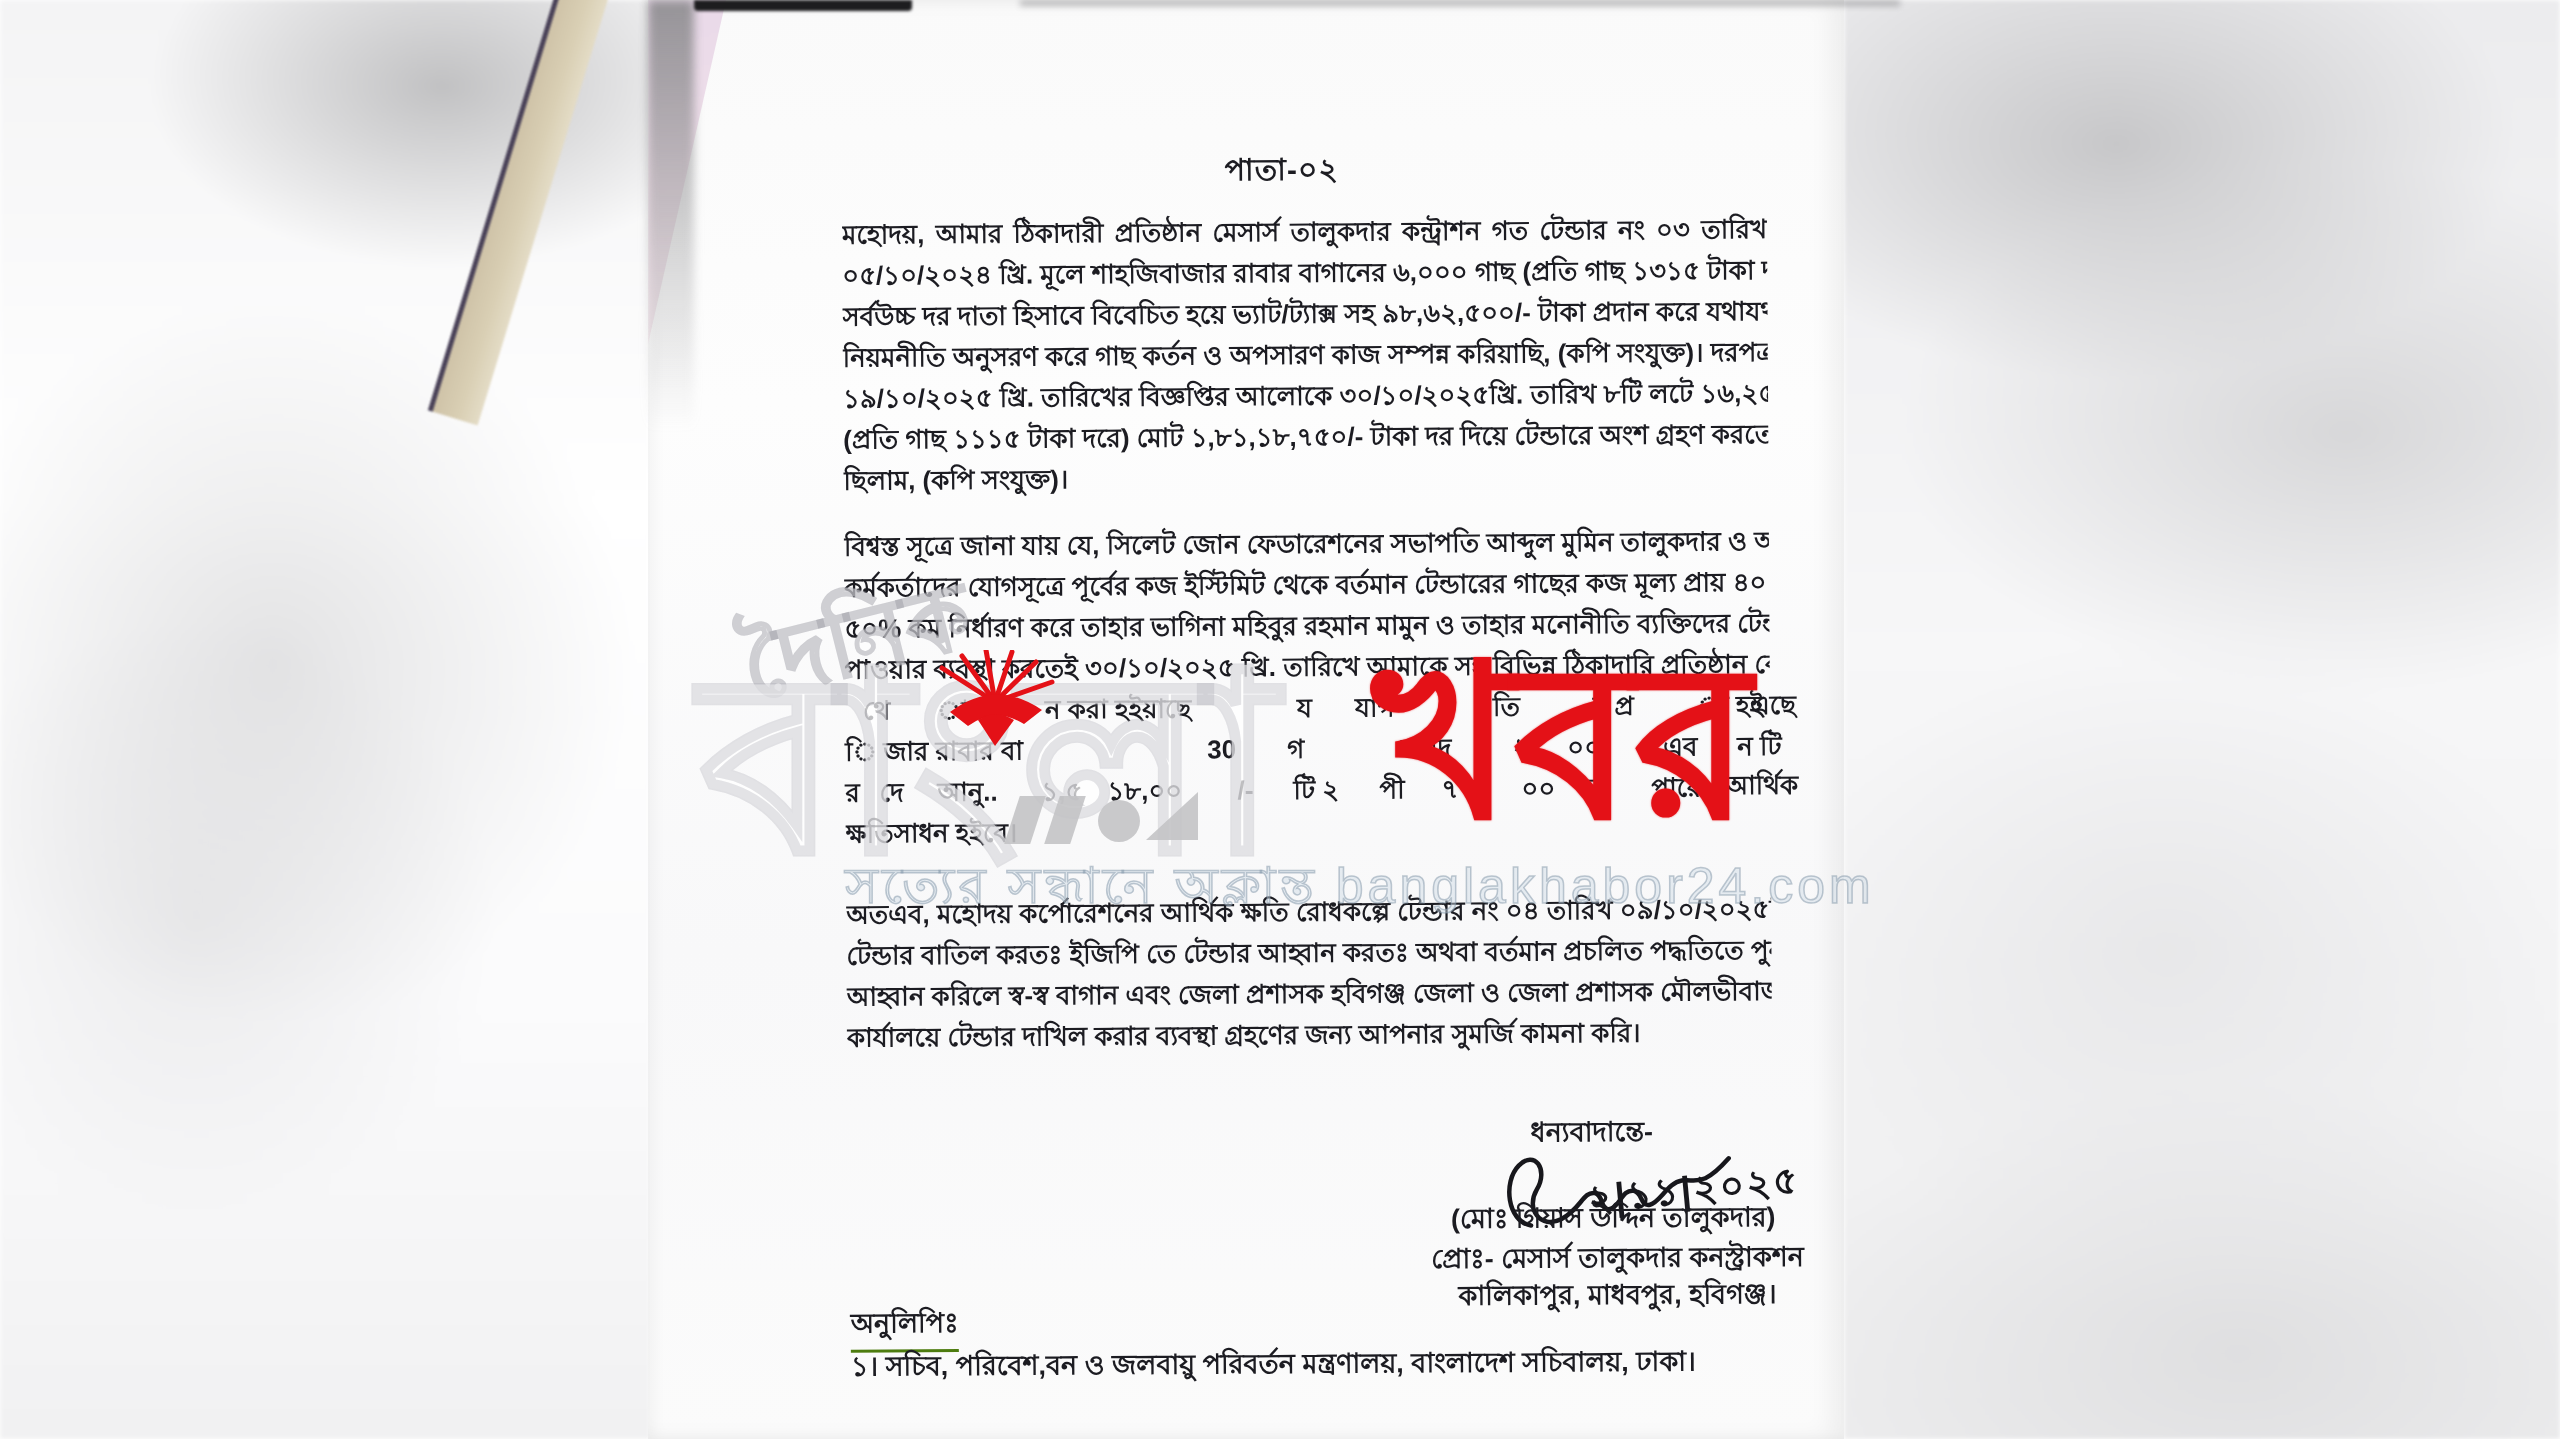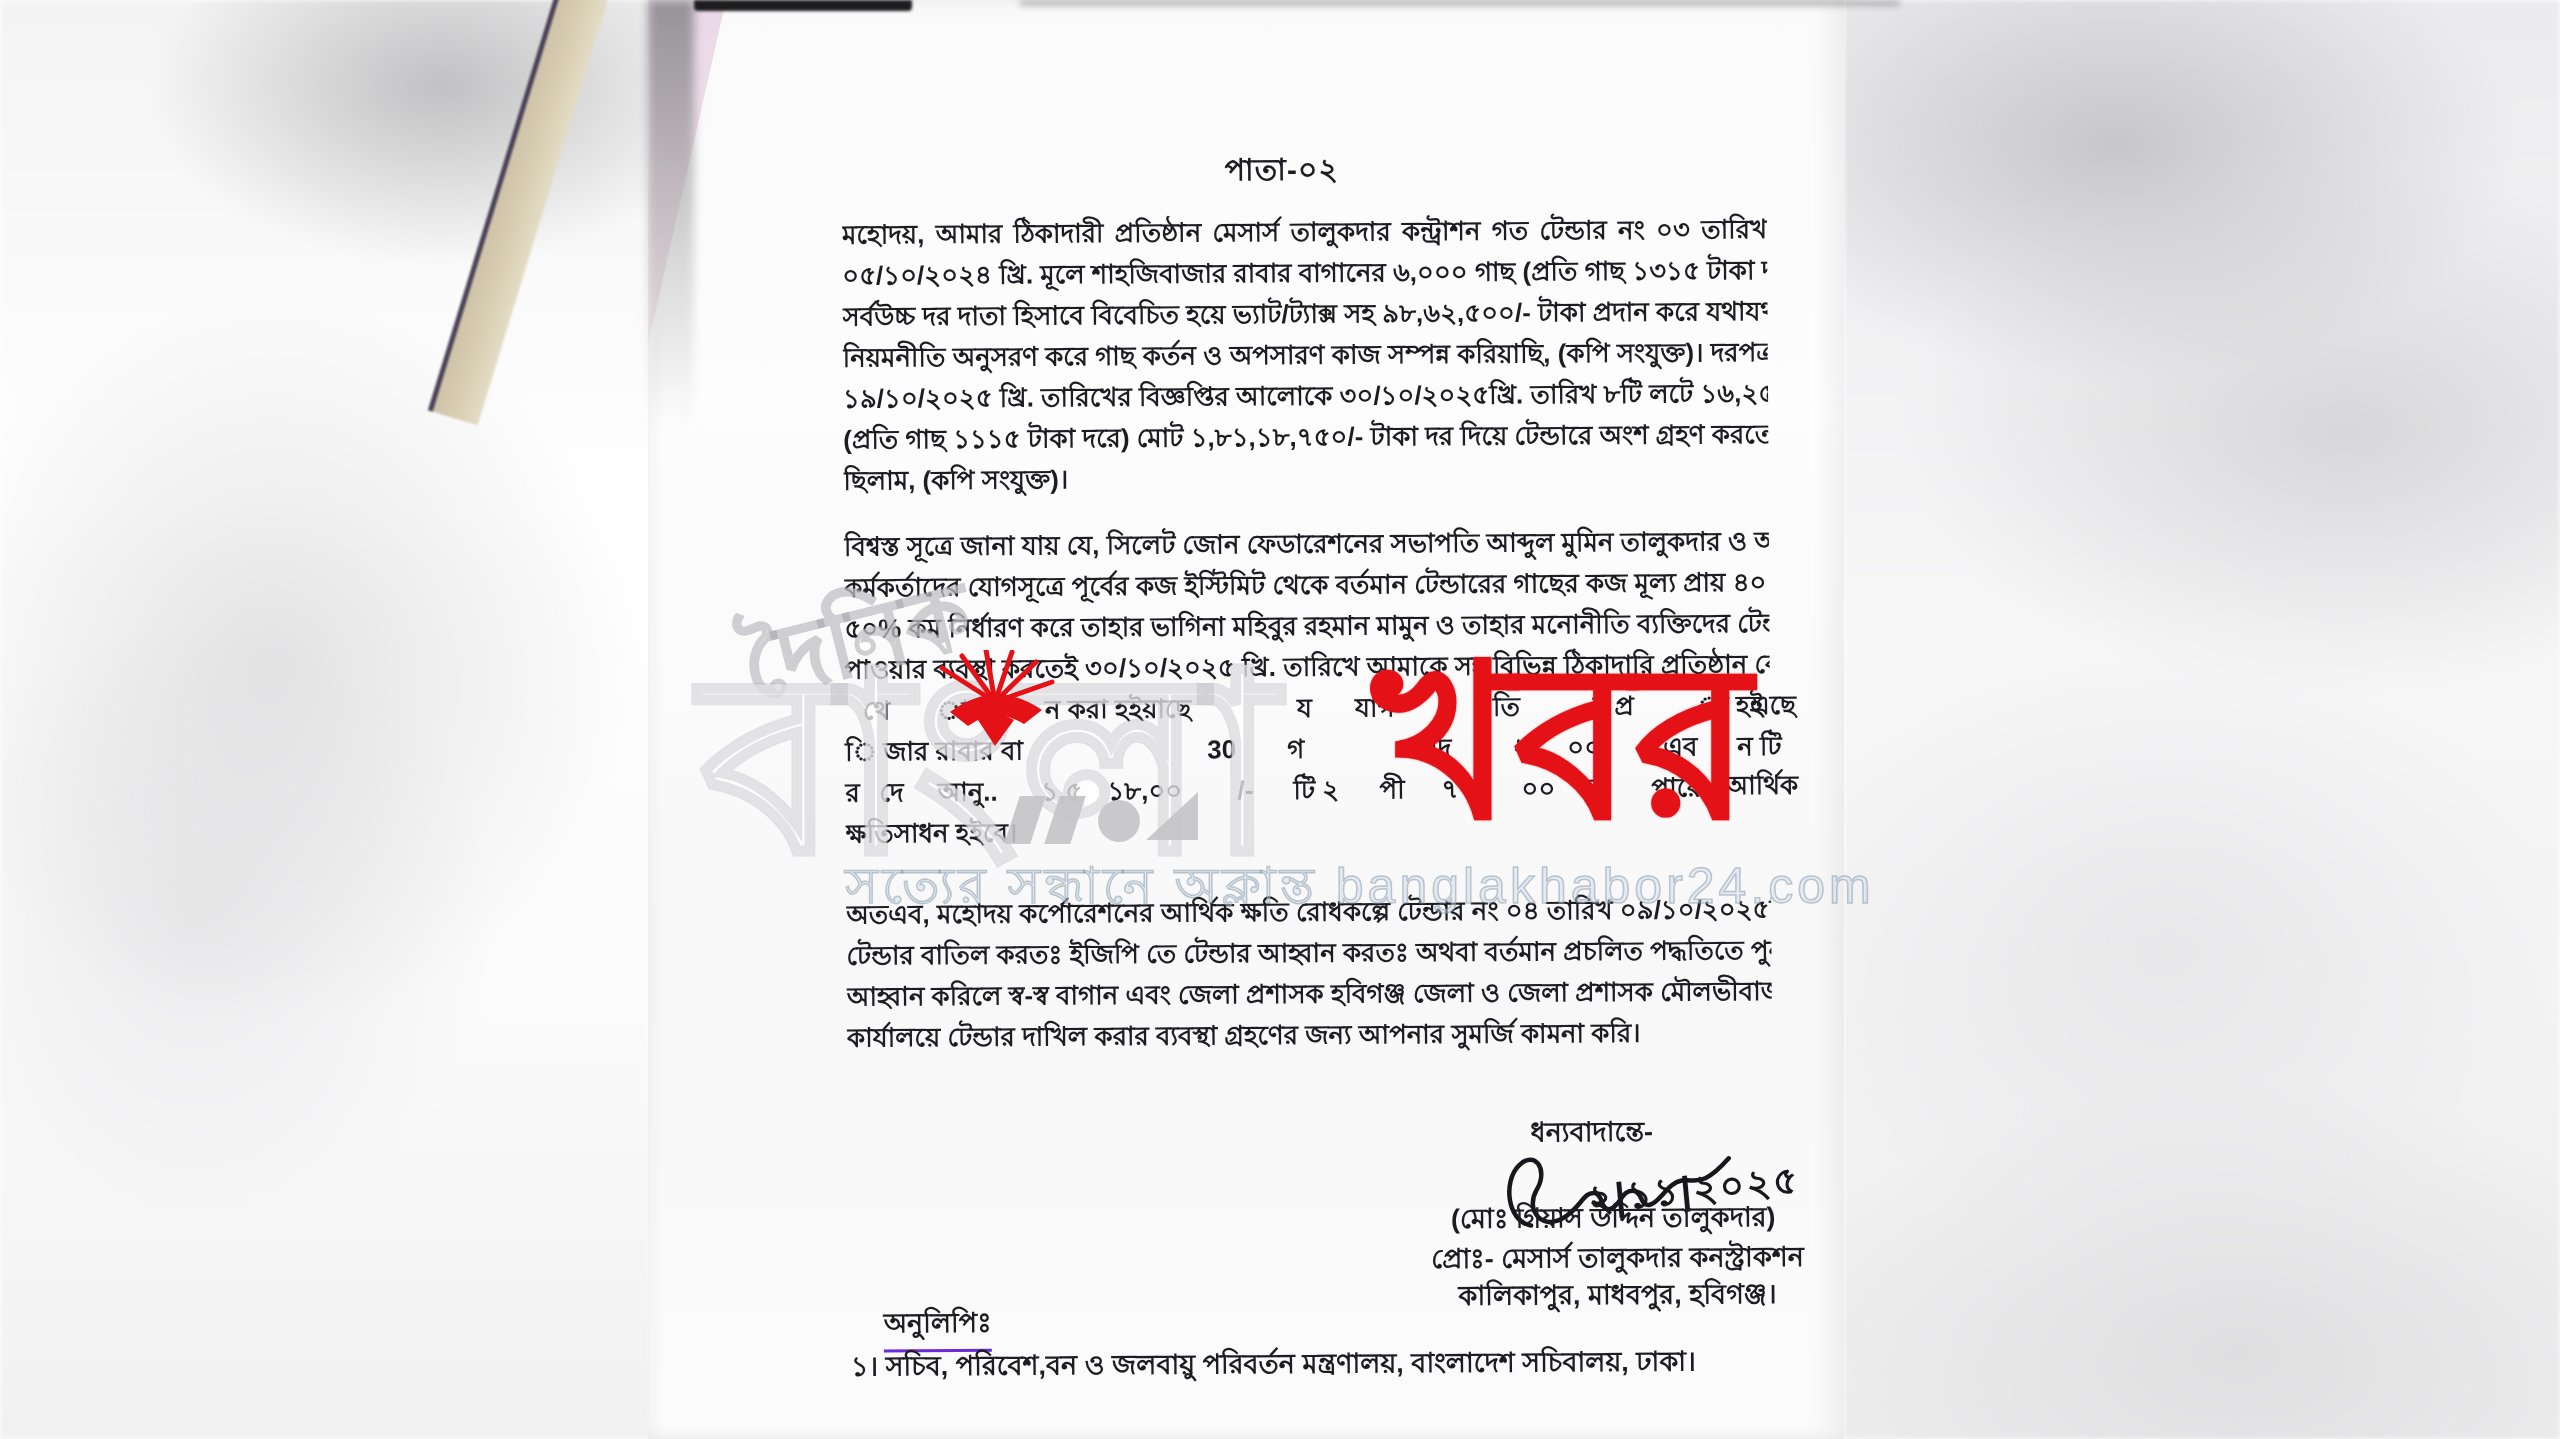--- a/index.html
+++ b/index.html
@@ -56,21 +56,21 @@
   .frag-row{position:relative;height:41px;}
   .frag-row span{position:absolute;top:0;white-space:nowrap;}
   
   .thanks{position:absolute;left:1528px;top:1113px;font-size:27px;}
   .sig-svg{position:absolute;left:1500px;top:1135px;}
   .sig-date{position:absolute;left:1585px;top:1162px;font-size:38px;transform:rotate(-5deg);
     font-weight:bold;color:#17171c;letter-spacing:2px;}
   .sig-name{position:absolute;left:1448px;top:1199px;font-size:27px;}
   .sig-org{position:absolute;left:1428px;top:1239px;font-size:27px;}
   .sig-addr{position:absolute;left:1455px;top:1276px;font-size:27px;}
-  .copy-head{position:absolute;left:847px;top:1300px;font-size:27px;border-bottom:3px solid #6d28d9;padding-bottom:2px;margin-left:33px;}
+  .copy-head{position:absolute;left:847px;top:1300px;font-size:27px;border-bottom:3px solid #4d7c0f;padding-bottom:2px;}
   .copy-item{position:absolute;left:847px;top:1343px;font-size:27px;}
   
   .wm-ghost-daily{position:absolute;left:742px;top:570px;font-size:92px;font-weight:bold;
     color:rgba(255,255,255,.55);-webkit-text-stroke:2px rgba(150,150,160,.45);
     transform:rotate(-14deg);}
   .wm-ghost-bangla{position:absolute;left:700px;top:640px;font-size:250px;font-weight:bold;
     color:rgba(255,255,255,.72);-webkit-text-stroke:3px rgba(165,165,175,.30);line-height:250px;}
   .wm-red-word{position:absolute;left:1372px;top:628px;font-size:215px;line-height:230px;
     font-weight:bold;color:#e41117;text-shadow:0 0 2px rgba(228,17,23,.6);}
   .wm-sun{position:absolute;left:920px;top:650px;}

